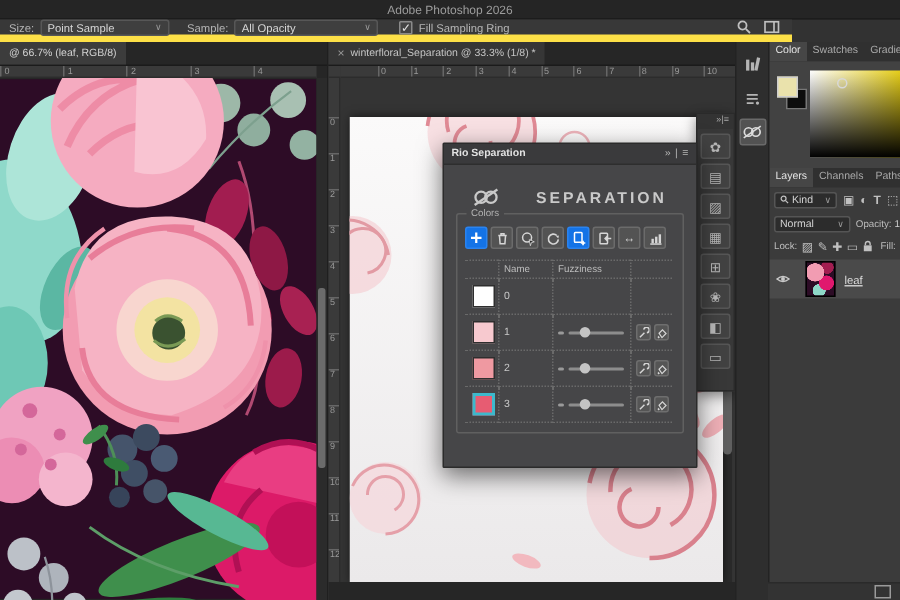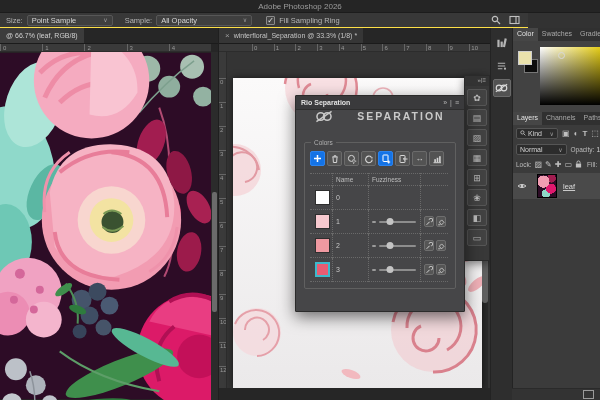--- a/index.html
+++ b/index.html
@@ -2,21 +2,21 @@
 <html><head>
 <meta charset="utf-8">
 <style>
   html,body{margin:0;padding:0;background:#1a1a1a;}
   .screen{position:relative;width:600px;height:400px;background:#323232;overflow:hidden;
           font-family:"Liberation Sans",sans-serif;color:#c9c9c9;cursor:default;}
   .abs{position:absolute;}
   
   .titlebar{left:0;top:0;width:600px;height:13px;background:#252525;font-size:8px;color:#9c9c9c;
             text-align:center;line-height:13px;border-bottom:1px solid #1c1c1c;box-sizing:border-box;}
-  .optionsbar{left:0;top:13px;width:528px;height:15px;background:#383838;border-bottom:1px solid #fde047;
+  .optionsbar{left:0;top:13px;width:528px;height:15px;background:#383838;border-bottom:5px solid #fde047;
               box-sizing:border-box;display:flex;align-items:center;font-size:7.5px;color:#c9c9c9;}
   .optlabel{margin-left:6px;white-space:nowrap;color:#b5b5b5;}
   .dd{height:11px;background:#3f3f3f;border:1px solid #575757;border-radius:2px;display:flex;align-items:flex-start;
       justify-content:space-between;padding:0 4px;margin-left:4px;font-size:7.5px;color:#d6d6d6;box-sizing:border-box;}
   .caret{font-size:6px;color:#9a9a9a;margin-left:6px;}
   .chk{width:9px;height:9px;border:1px solid #8a8a8a;border-radius:1px;margin-left:14px;display:flex;
        align-items:center;justify-content:center;font-size:8px;color:#e2e2e2;background:#444;box-sizing:border-box;}
   .topicons{margin-left:auto;display:flex;align-items:center;gap:8px;padding-right:8px;}
   
   .doc1{left:0;top:28px;width:218px;height:372px;background:#262626;}
@@ -45,21 +45,21 @@
           box-shadow:0 3px 8px rgba(0,0,0,.45);box-sizing:border-box;}
   .colcol-h{height:10px;background:#333;font-size:6px;color:#aaa;text-align:right;padding:1px 3px 0 0;box-sizing:border-box;}
   .colicon{width:20px;height:17px;margin:3px auto 0;background:#424242;border:1px solid #565656;border-radius:2px;
            display:flex;align-items:center;justify-content:center;font-size:9px;color:#b8b8b8;box-sizing:border-box;}
   
   .rio{left:295px;top:95px;width:170px;height:217px;background:#464648;border:1px solid #2b2b2b;border-radius:1px;
        box-shadow:0 5px 16px rgba(0,0,0,.55);box-sizing:border-box;}
   .rio-h{height:13px;background:#3a3a3c;display:flex;align-items:center;border-bottom:1px solid #2e2e2e;}
   .rio-title{font-size:7px;font-weight:bold;color:#e2e2e2;padding-left:5px;flex:1;}
   .rio-hicons{font-size:7px;color:#b5b5b5;padding-right:5px;display:flex;gap:3px;}
-  .brandrow{display:flex;align-items:flex-start;justify-content:center;gap:24px;height:28px;}
+  .brandrow{display:flex;align-items:flex-end;justify-content:center;gap:24px;height:28px;}
   .brand{font-size:10.5px;font-weight:bold;letter-spacing:2px;color:#c9c9c9;}
   .fldset{position:relative;margin:4px 8px 0;border:1px solid #606060;border-radius:2px;padding:8px 5px 6px;box-sizing:border-box;}
   .legend{position:absolute;top:-4px;left:6px;background:#464648;padding:0 3px;font-size:6.5px;color:#b0b0b0;line-height:8px;}
   .riotools{display:flex;gap:2px;}
   .tbtn{width:15px;height:15px;background:#535353;border:1px solid #6b6b6b;border-radius:2px;display:flex;
         align-items:center;justify-content:center;box-sizing:border-box;color:#e0e0e0;font-size:9px;}
   .tbtn.blue{background:#1473e6;border-color:#2a83ef;}
   .riotable{margin-top:7px;display:grid;grid-template-columns:22px 36px 52px 28px;font-size:7px;color:#c8c8c8;}
   .tc{border-bottom:1px dotted #6a6a6a;border-left:1px dotted #6a6a6a;display:flex;align-items:center;
       box-sizing:border-box;padding-left:3px;}

